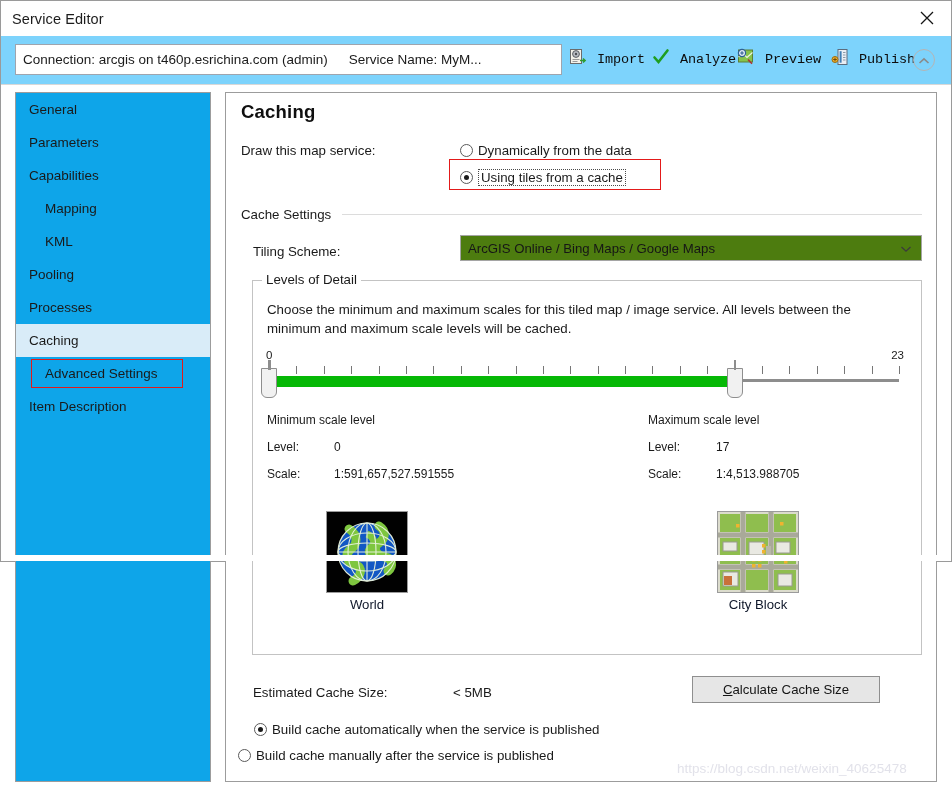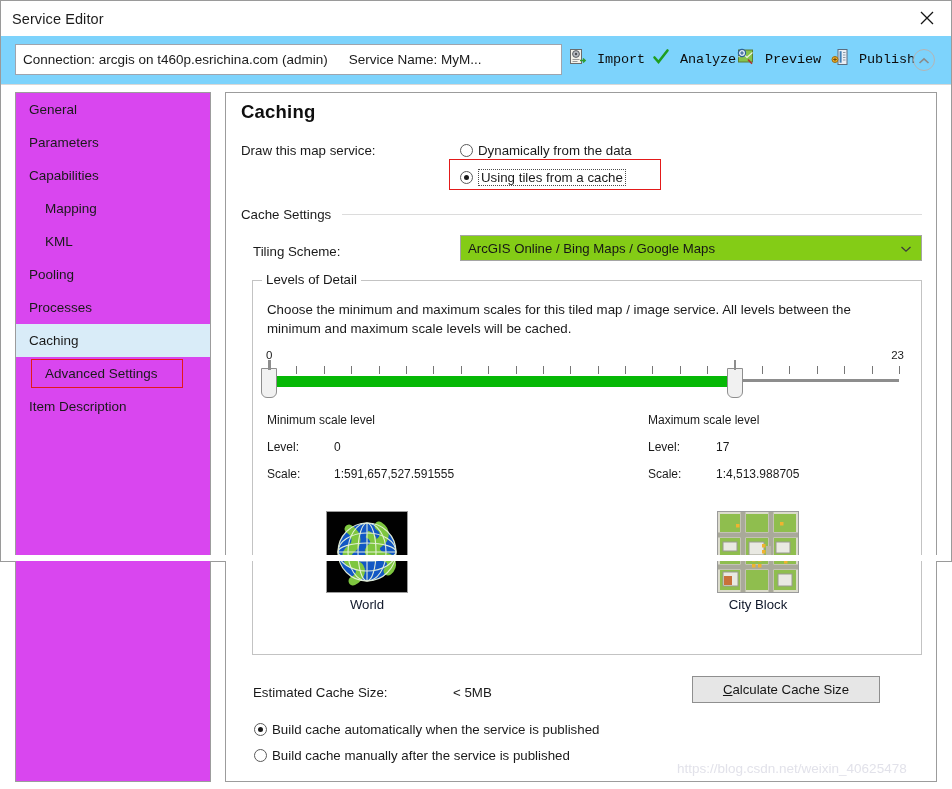--- a/index.html
+++ b/index.html
@@ -174,21 +174,21 @@
   #cache-settings-rule {
     position: absolute; left: 116px; top: 121px;
     width: 580px; height: 1px;
     background: #dcdcdc;
   }
 
   #tiling-label { position: absolute; left: 27px; top: 151px; }
   #tiling-select {
     position: absolute; left: 234px; top: 142px;
     width: 462px; height: 26px;
-    background: #84cc16;
+    background: #4d7c0f;
     border: 1px solid #a5a5a5;
     display: flex; align-items: center;
     cursor: default;
   }
   #tiling-select .selval {
     font-size: 13.2px; color: #161616;
     margin-left: 7px;
   }
   #tiling-select .chev {
     position: absolute; right: 9px; top: 50%;
@@ -302,21 +302,21 @@
     position: absolute; left: 466px; top: 583px;
     width: 188px; height: 27px;
     background: #e6e6e6;
     border: 1px solid #8f8f8f;
     display: flex; align-items: center; justify-content: center;
     font-size: 13.2px; color: #141414;
     cursor: default;
   }
   #calc-btn .acc { text-decoration: underline; }
   #radio-auto   { left: 28px; top: 629px; }
-  #radio-manual { left: 28px; top: 655px; }
+  #radio-manual { left: 12px; top: 655px; }
 
   
   #watermark {
     position: absolute; left: 676px; top: 760px;
     font-size: 13.5px;
     color: #e2e2ea;
     white-space: nowrap;
     pointer-events: none;
   }
   #bottom-edge {
@@ -398,21 +398,21 @@
 
     <div id="collapse-btn">
       <span>
         <svg width="12" height="8" viewBox="0 0 12 8">
           <path d="M1.5 6 L6 1.8 L10.5 6" stroke="#8a8a8a" stroke-width="1.6" fill="none"></path>
         </svg>
       </span>
     </div>
   </div>
 
-  <div id="sidebar" style="background: #d946ef;">
+  <div id="sidebar" style="background: #0ea5e9;">
     <div class="side-item">
         <span>General</span>
       </div>
     <div class="side-item">
         <span>Parameters</span>
       </div>
     <div class="side-item">
         <span>Capabilities</span>
       </div>
     <div class="side-item indent">

